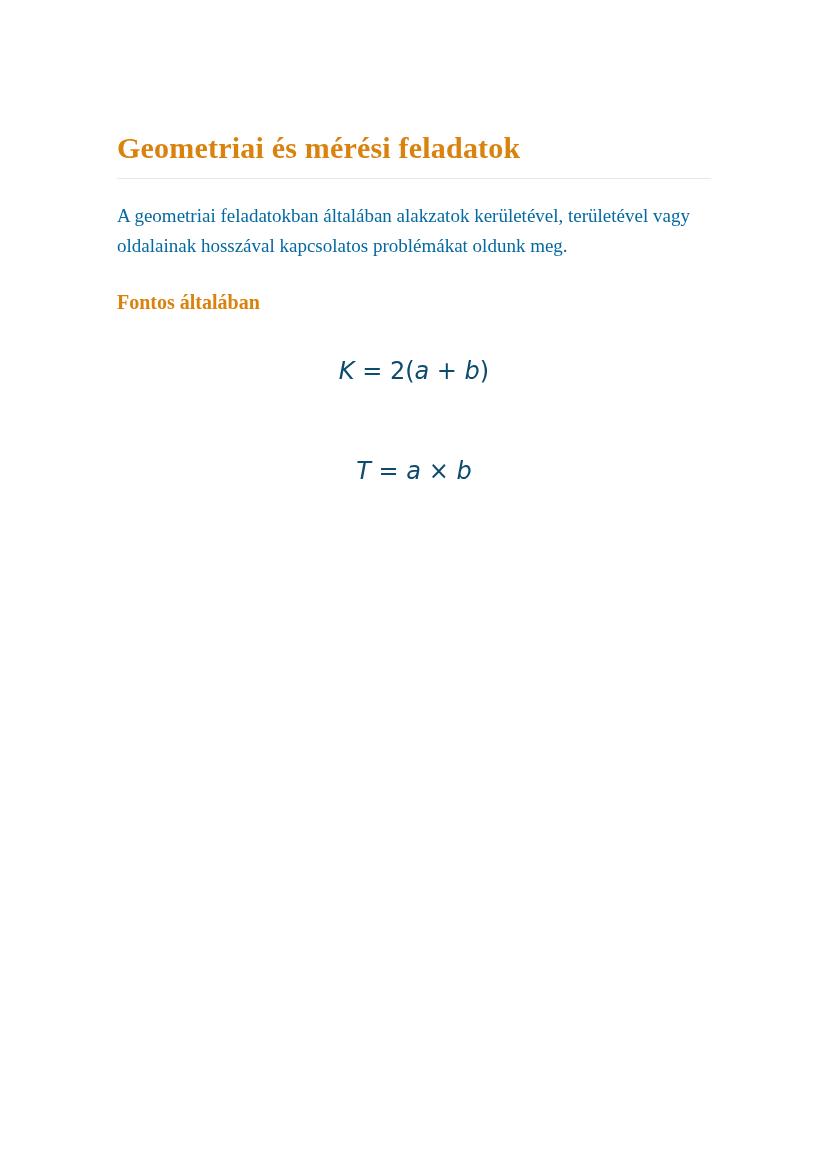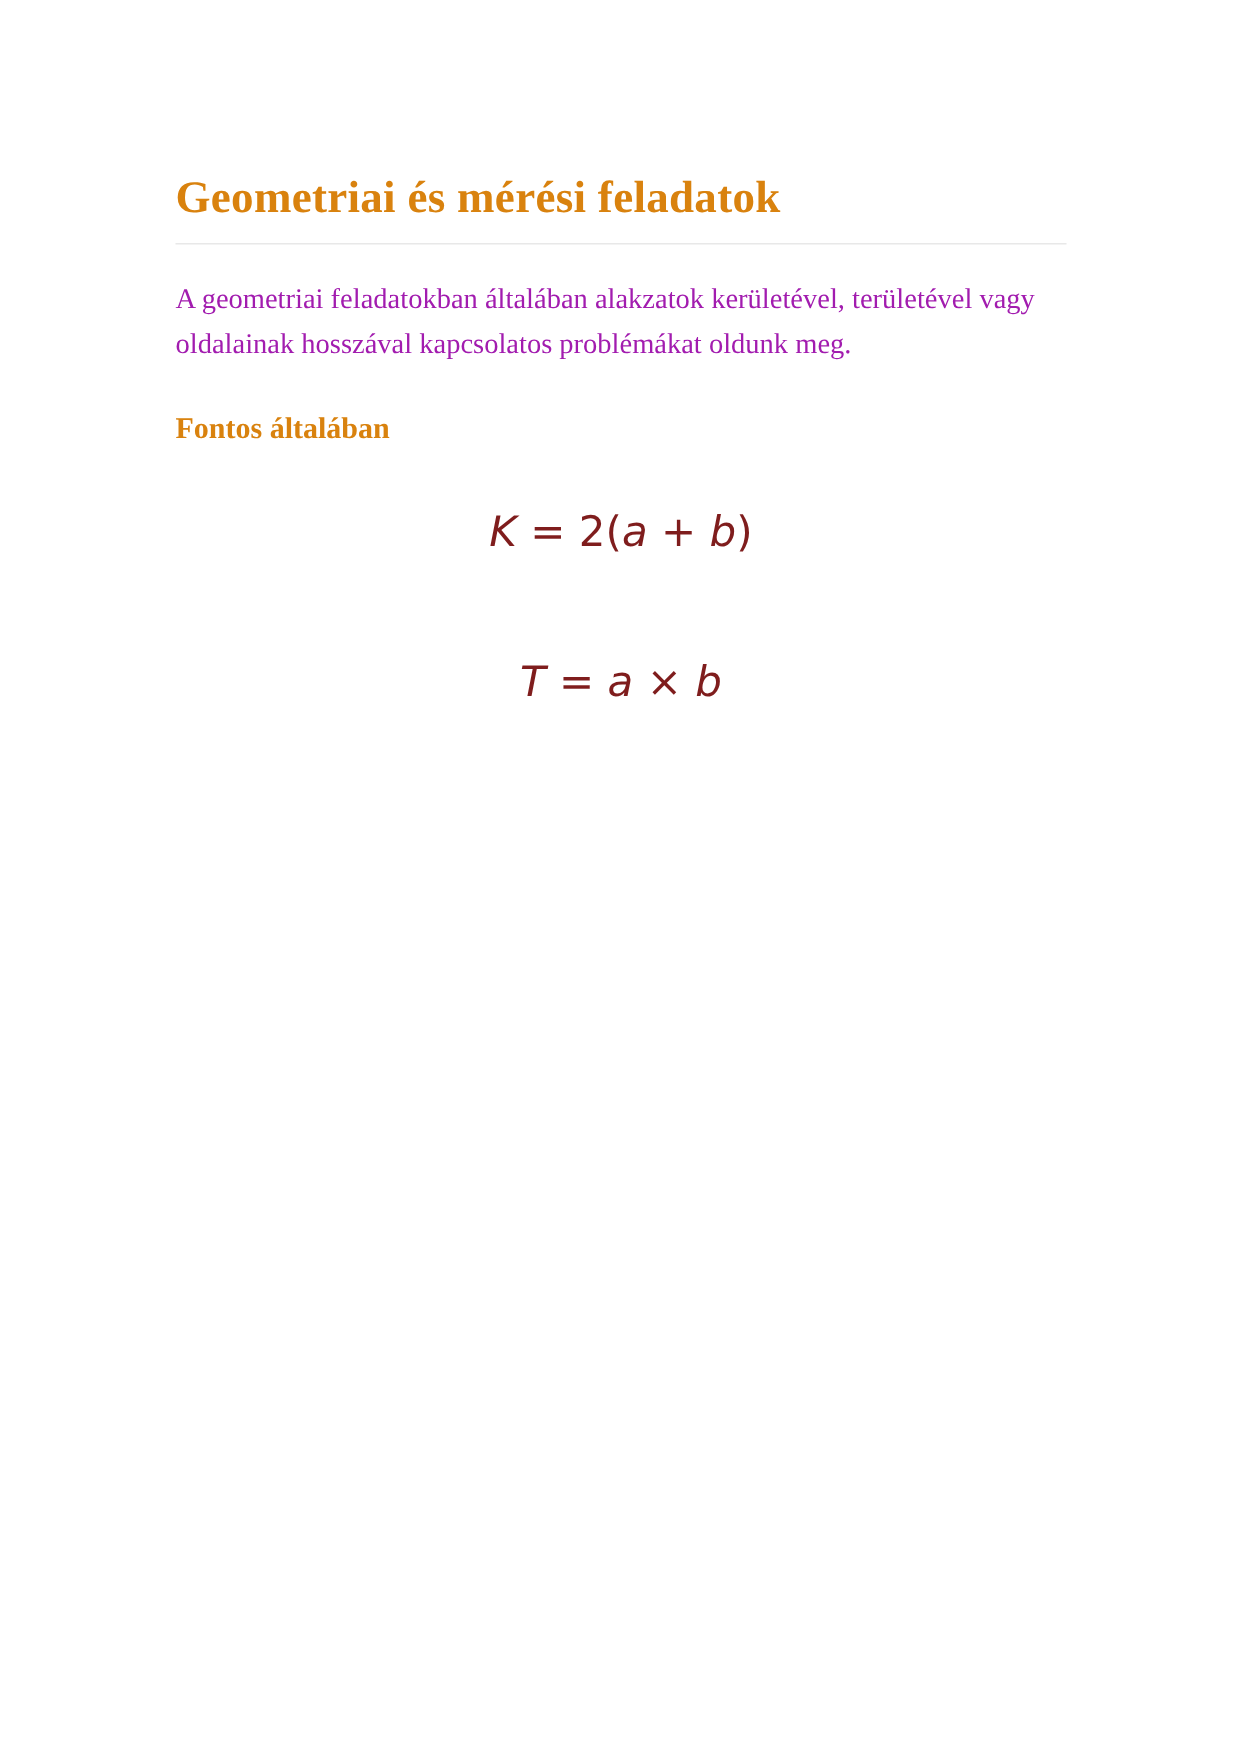--- a/index.html
+++ b/index.html
@@ -12,58 +12,59 @@
     width: 828px;
     height: 1171px;
     overflow: hidden;
   }
   .content {
     box-sizing: border-box;
     margin-left: 117px;
     width: 594px;
     padding-top: 114px;
     font-family: "Liberation Serif", "DejaVu Serif", serif;
+    margin-top: 16px;
   }
   h1.page-title {
     margin: 0;
     font-size: 30px;
     line-height: 36px;
     font-weight: 700;
     color: #D9820E;
     letter-spacing: 0.2px;
   }
   .divider {
     margin-top: 12px;
     height: 0;
     border-top: 1px solid #E8E8E8;
   }
   p.intro {
     margin: 22px 0 0 0;
     font-size: 19px;
     line-height: 30px;
-    color: #a21caf;
+    color: #0369a1;
   }
   h2.section-heading {
     margin: 29px 0 0 0;
     font-size: 20px;
     line-height: 24px;
     font-weight: 700;
     color: #D9820E;
   }
   .formulas {
     margin: 0;
   }
   .formula {
     margin-top: 66px;
     height: 34px;
     line-height: 34px;
     text-align: center;
     font-family: "DejaVu Sans", "Liberation Sans", sans-serif;
-    font-size: 28px;
-    color: #7f1d1d;
+    font-size: 24px;
+    color: #0c4a6e;
     white-space: pre;
   }
   .formula.first {
     margin-top: 40px;
   }
   .mvar { font-style: italic; }
   .mop  { font-style: normal; }
   sup.msup {
     font-style: normal;
     font-size: 0.62em;

